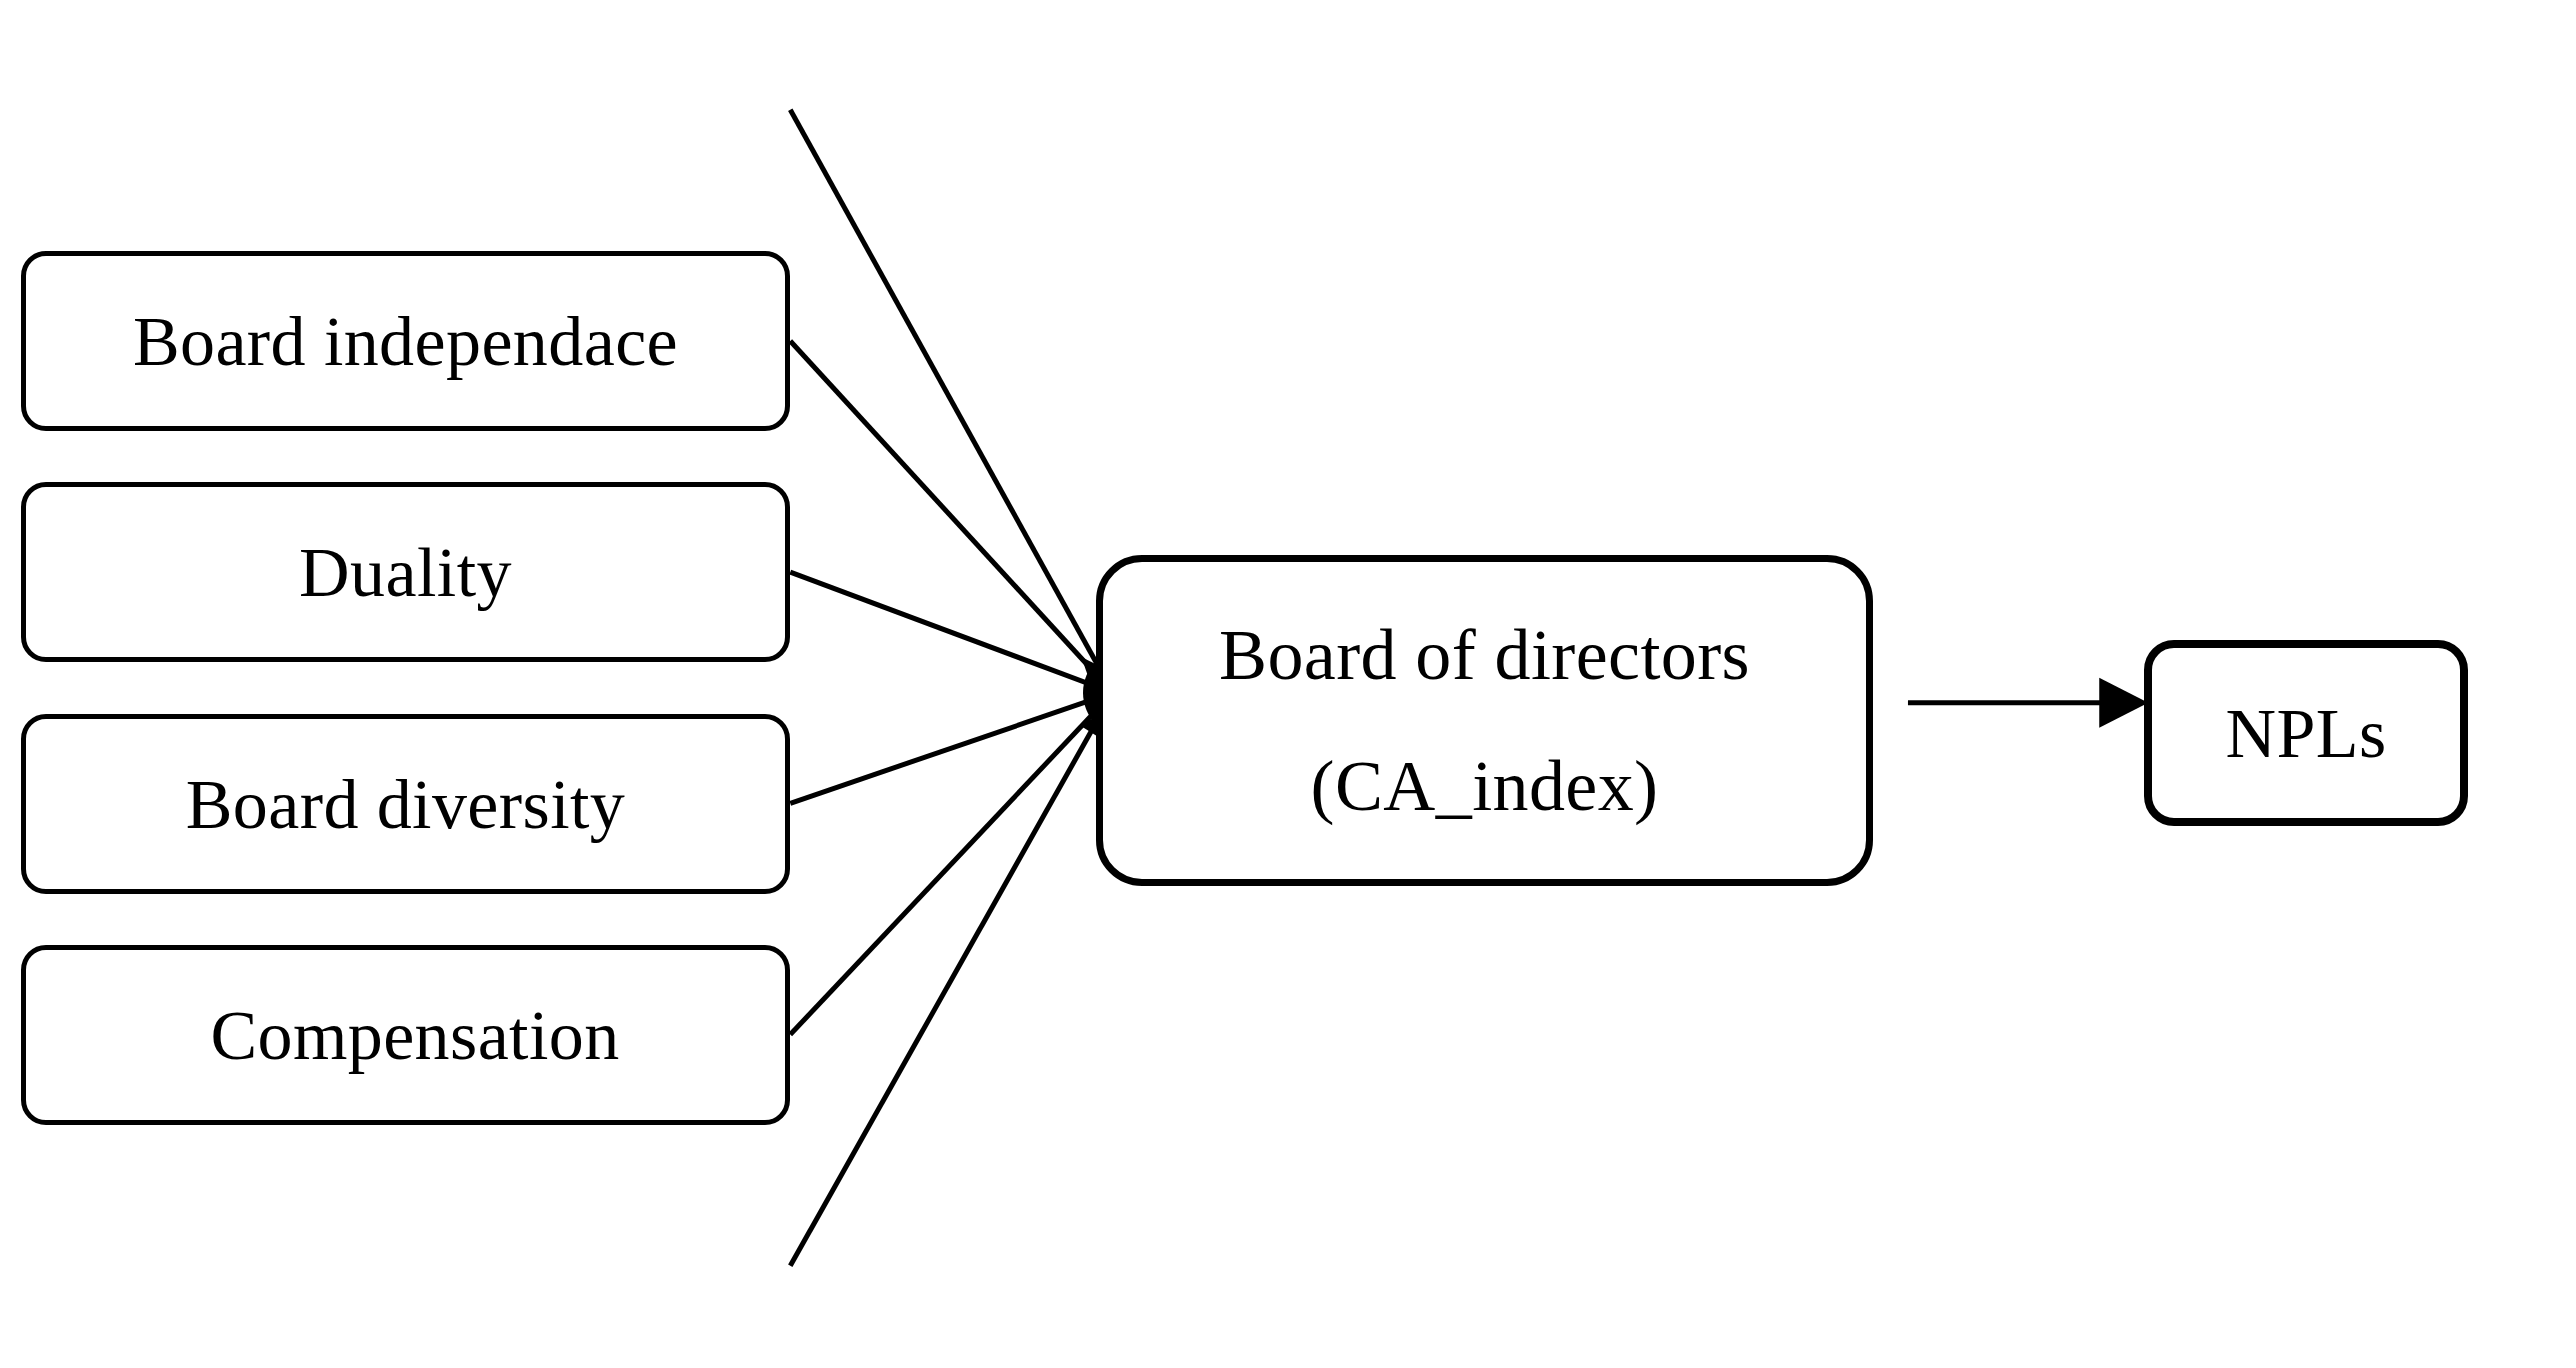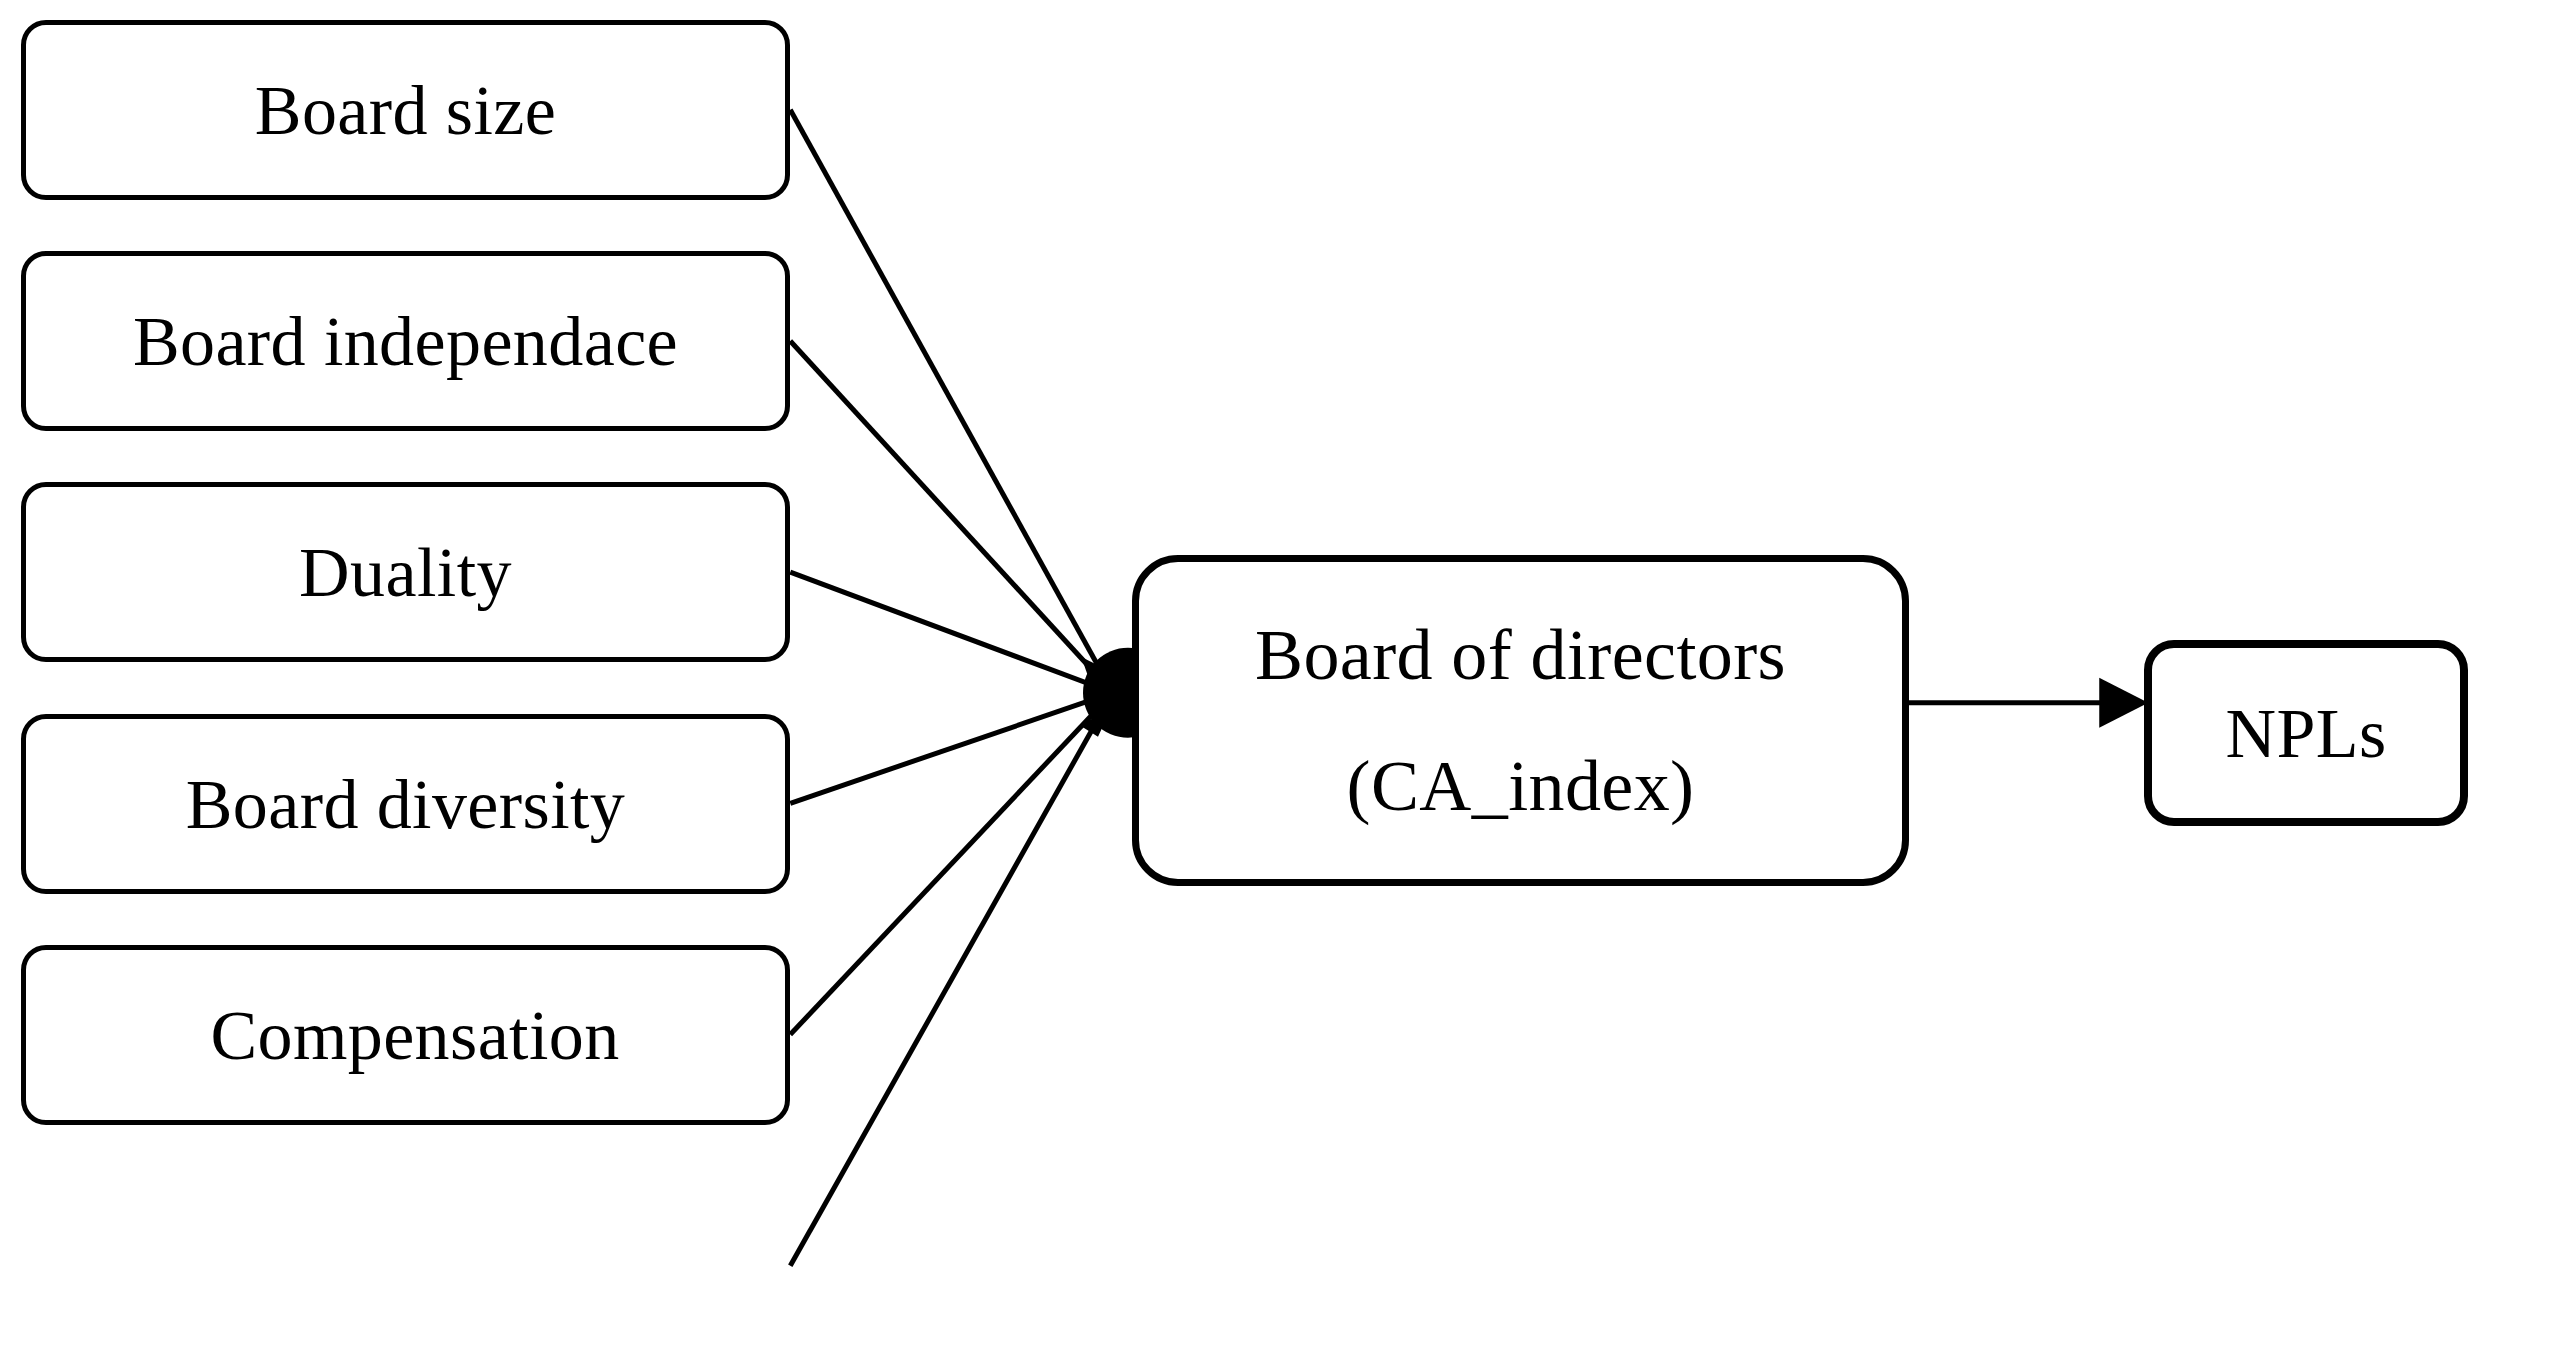--- a/index.html
+++ b/index.html
@@ -43,21 +43,21 @@
     height: 180px;
   }
   #node-board-size        { top: 20px;  }
   #node-board-independace { top: 251px; }
   #node-duality           { top: 482px; text-align: center; }
   #node-gender-diversity  { top: 714px; }
   #node-compensation      { top: 945px; padding-left: 19px; }
   #node-board-tenure      { top: 1176px; }
 
   #node-center {
-    left: 1132px;
+    left: 1096px;
     top: 555px;
     width: 777px;
     height: 331px;
     border-width: 7.5px;
     border-radius: 46px;
     flex-direction: column;
     row-gap: 48px;
     font-size: 72px;
   }
   #node-center .line { line-height: 83px; }
@@ -86,23 +86,20 @@
     <line x1="950" y1="1522" x2="1338" y2="833" stroke="#000" stroke-width="6"></line>
 
     <circle cx="1356" cy="833" r="54" fill="#000"></circle>
     <polygon points="1300,790 1340,810 1318,842" fill="#000"></polygon>
     <polygon points="1298,872 1336,852 1320,886" fill="#000"></polygon>
 
     <line x1="2294" y1="845" x2="2532" y2="845" stroke="#000" stroke-width="6"></line>
     <polygon points="2583,845 2524,815 2524,875" fill="#000"></polygon>
   </svg>
 
-  <div class="node left-node" id="node-board-size">
-    <span>Board size</span>
-  </div>
 
   <div class="node left-node" id="node-board-independace">
     <span>Board independace</span>
   </div>
 
   <div class="node left-node" id="node-duality">
     <span>Duality</span>
   </div>
 
   <div class="node left-node" id="node-gender-diversity">

